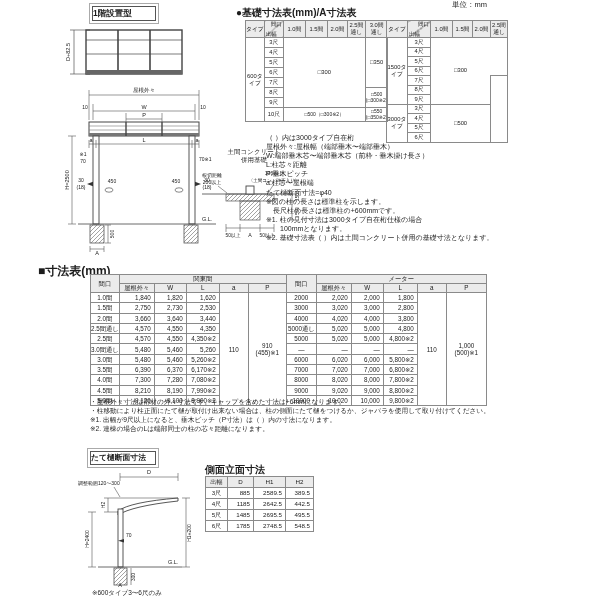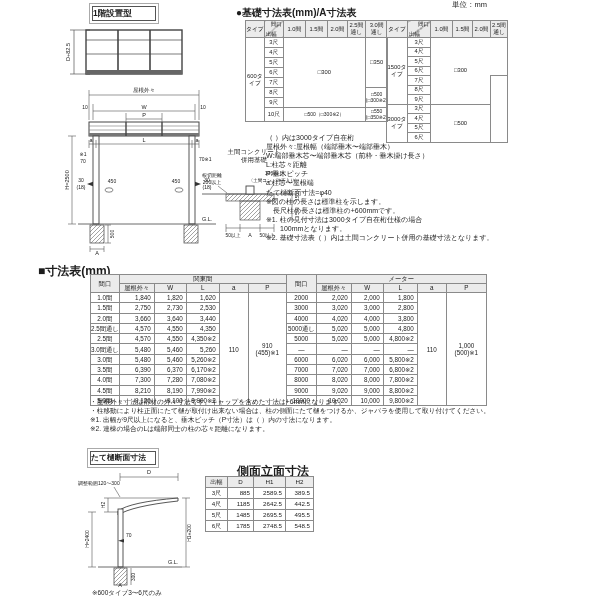--- a/index.html
+++ b/index.html
@@ -532,21 +532,21 @@
       <line x1="49" y1="121" x2="49" y2="127"></line>
     <line x1="36" y1="124" x2="49" y2="124"></line>
     <line x1="53" y1="101" x2="53" y2="118"></line>
   </g>
   <text font-size="5.5" text-anchor="middle" x="42" y="119.5">A</text>
   <text font-size="4.8" text-anchor="middle" transform="rotate(-90 57 110)" x="57" y="110">300</text>
 </svg>
 
 <div class="abs" style="left:92px;top:589px;font-size:6.5px;">※600タイプ3〜6尺のみ</div>
 
-<div class="abs bold" style="left:205px;top:463px;font-size:12px;margin-left:32px;">側面立面寸法</div>
+<div class="abs bold" style="left:205px;top:463px;font-size:10px;">側面立面寸法</div>
 <table class="abs" id="side-table" style="left:205px;top:476px;">
   <colgroup>
       <col style="width:22px">
       <col style="width:26px">
       <col style="width:32px">
       <col style="width:28px">
     </colgroup>
   <thead>
     <tr>
       <th class="c">出幅</th>

